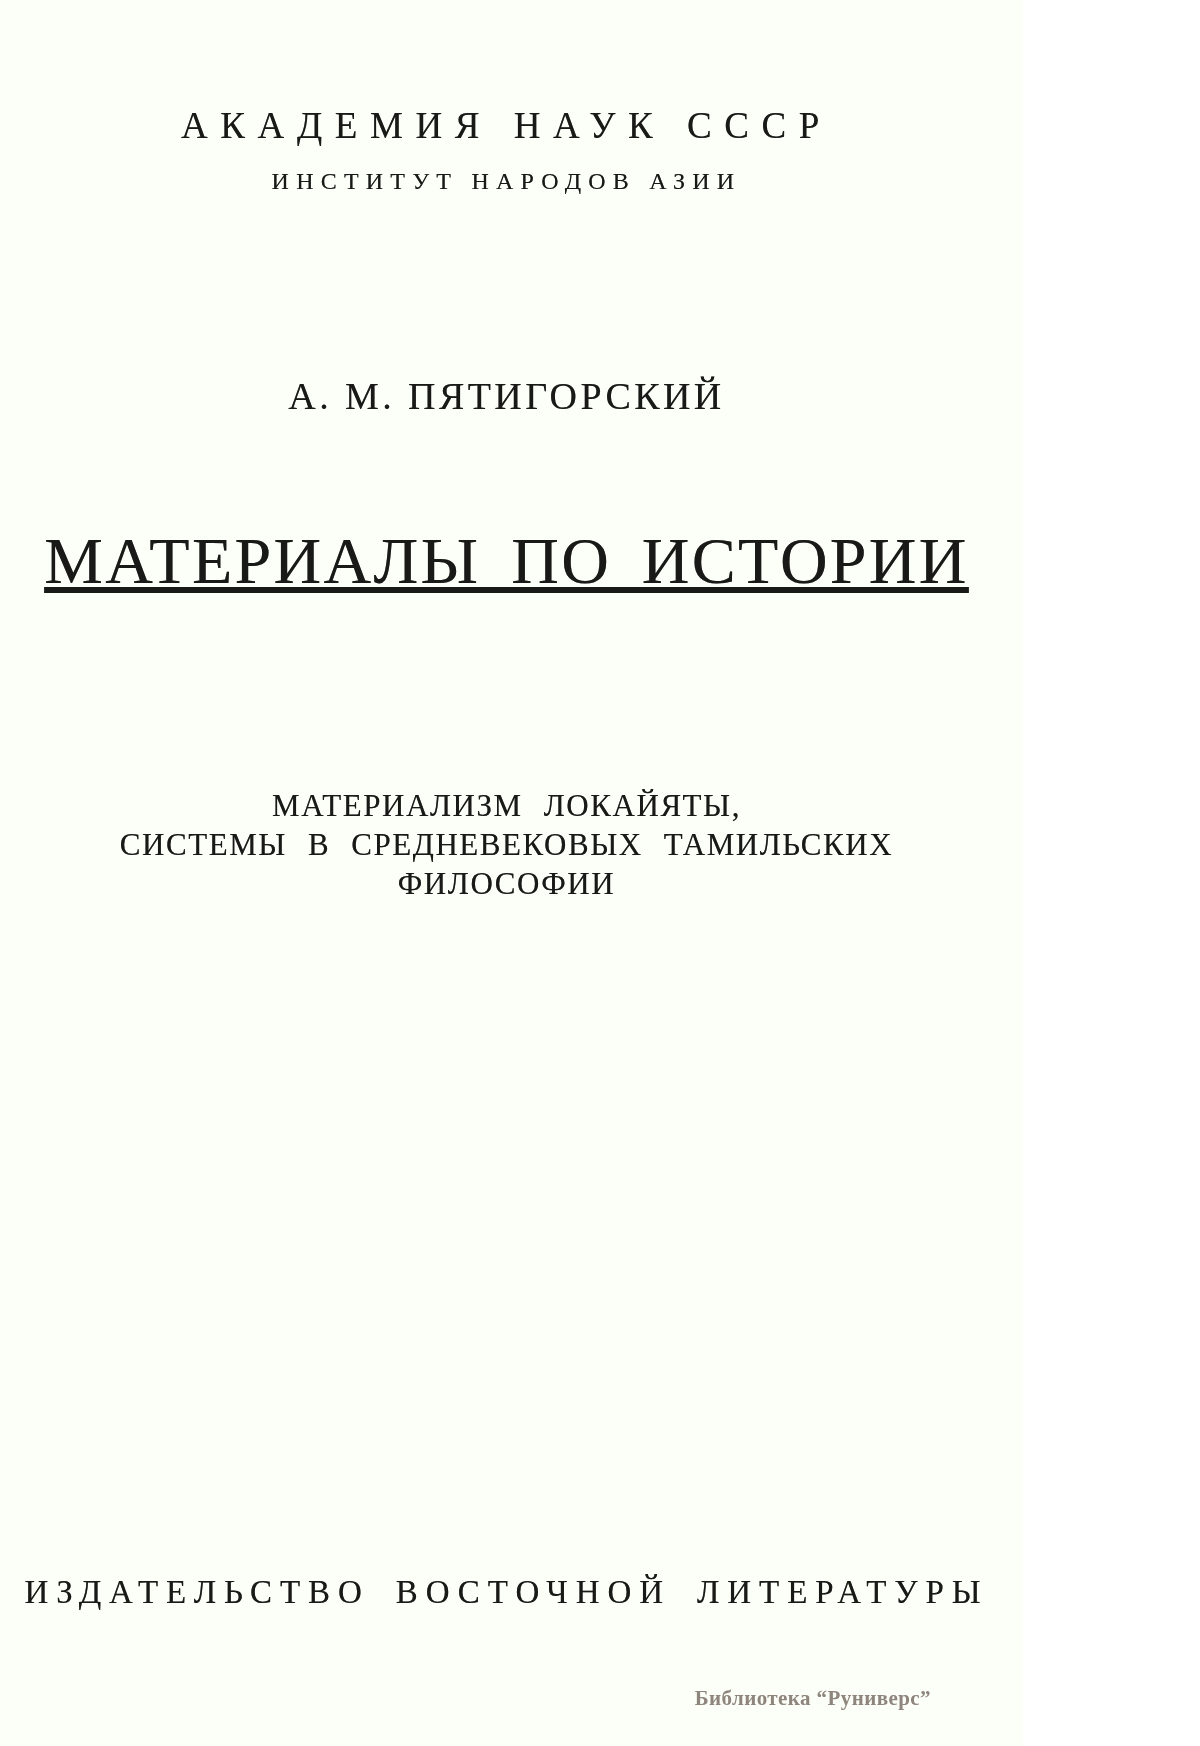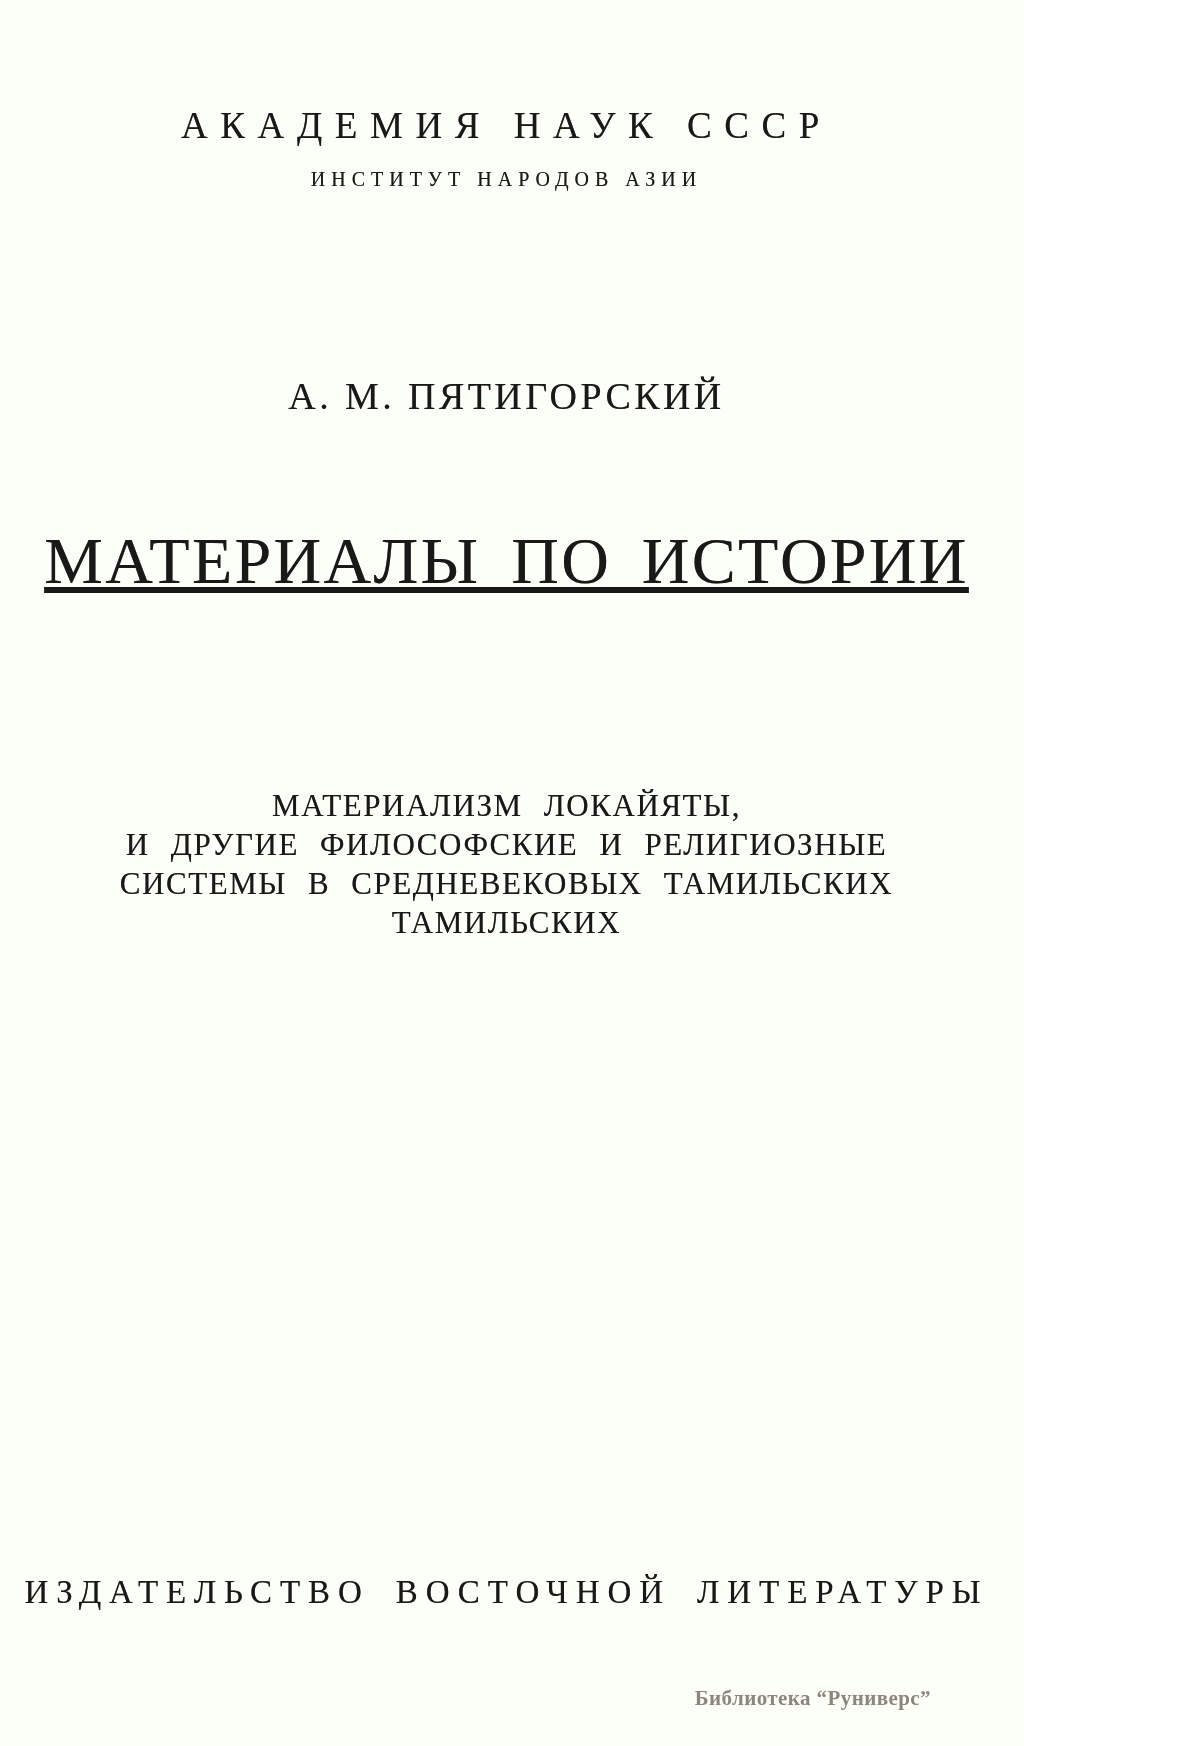--- a/index.html
+++ b/index.html
@@ -28,21 +28,21 @@
     left: 0; right: 0;
     top: 104px;
     font-size: 37px;
     letter-spacing: 0.34em;
     white-space: nowrap;
   }
   .org-line2 {
     position: absolute;
     left: 0; right: 0;
     top: 168px;
-    font-size: 20px;
+    font-size: 24px;
     letter-spacing: 0.30em;
     white-space: nowrap;
   }
   .author {
     position: absolute;
     left: 0; right: 0;
     top: 374px;
     font-size: 38px;
     letter-spacing: 0.09em;
     white-space: nowrap;
@@ -122,23 +122,22 @@
     <div class="org-line2">ИНСТИТУТ НАРОДОВ АЗИИ</div>
 
     <div class="author">А. М. ПЯТИГОРСКИЙ</div>
 
     <h1 class="title">
       <span class="title-line">МАТЕРИАЛЫ ПО ИСТОРИИ</span>
     </h1>
 
     <div class="subtitle">
       <span class="subtitle-line">МАТЕРИАЛИЗМ ЛОКАЙЯТЫ,</span>
-      <span class="subtitle-line">И ДРУГИЕ ФИЛОСОФСКИЕ И РЕЛИГИОЗНЫЕ</span>
       <span class="subtitle-line">СИСТЕМЫ В СРЕДНЕВЕКОВЫХ ТАМИЛЬСКИХ</span>
-      <span class="subtitle-line">ТАМИЛЬСКИХ</span>
+      <span class="subtitle-line">ФИЛОСОФИИ</span>
     </div>
 
     <div class="publisher">ИЗДАТЕЛЬСТВО ВОСТОЧНОЙ ЛИТЕРАТУРЫ</div>
 
 
   </div>
 
   <div class="watermark">Библиотека “Руниверс”</div>
 </div>
 

